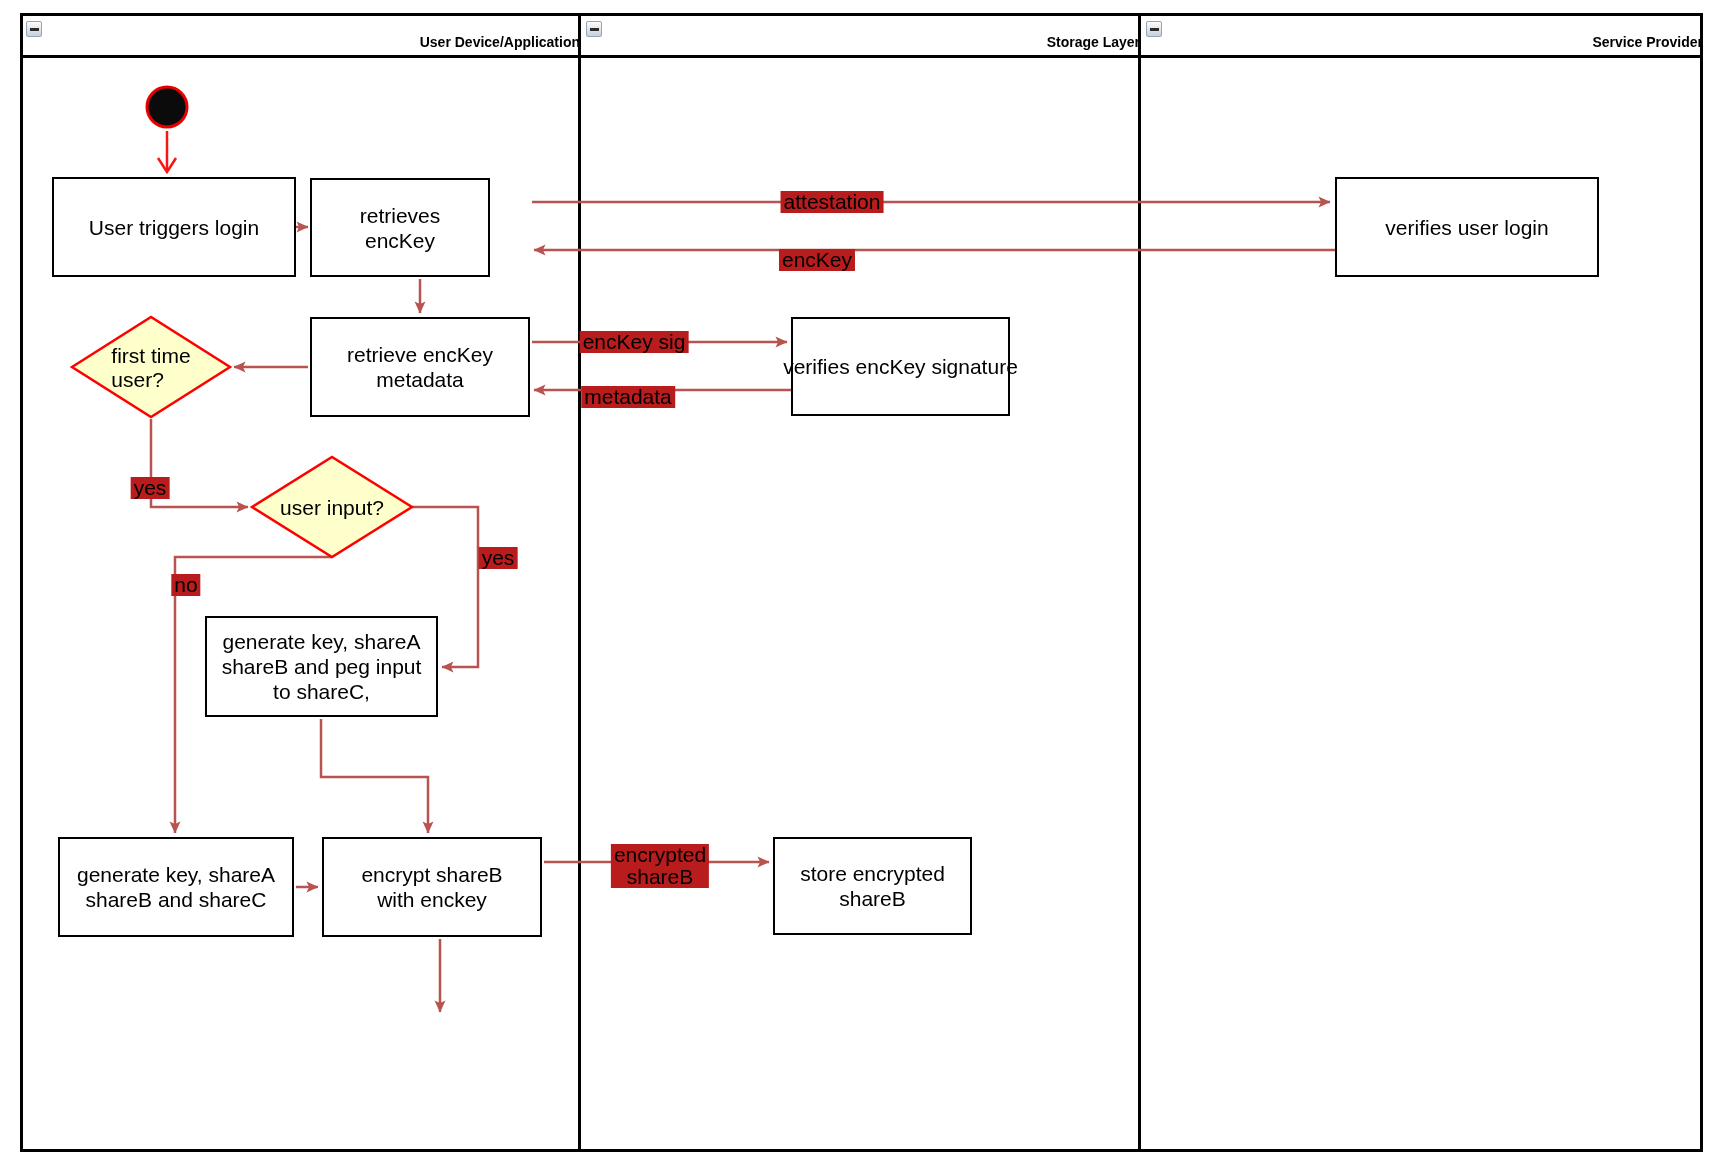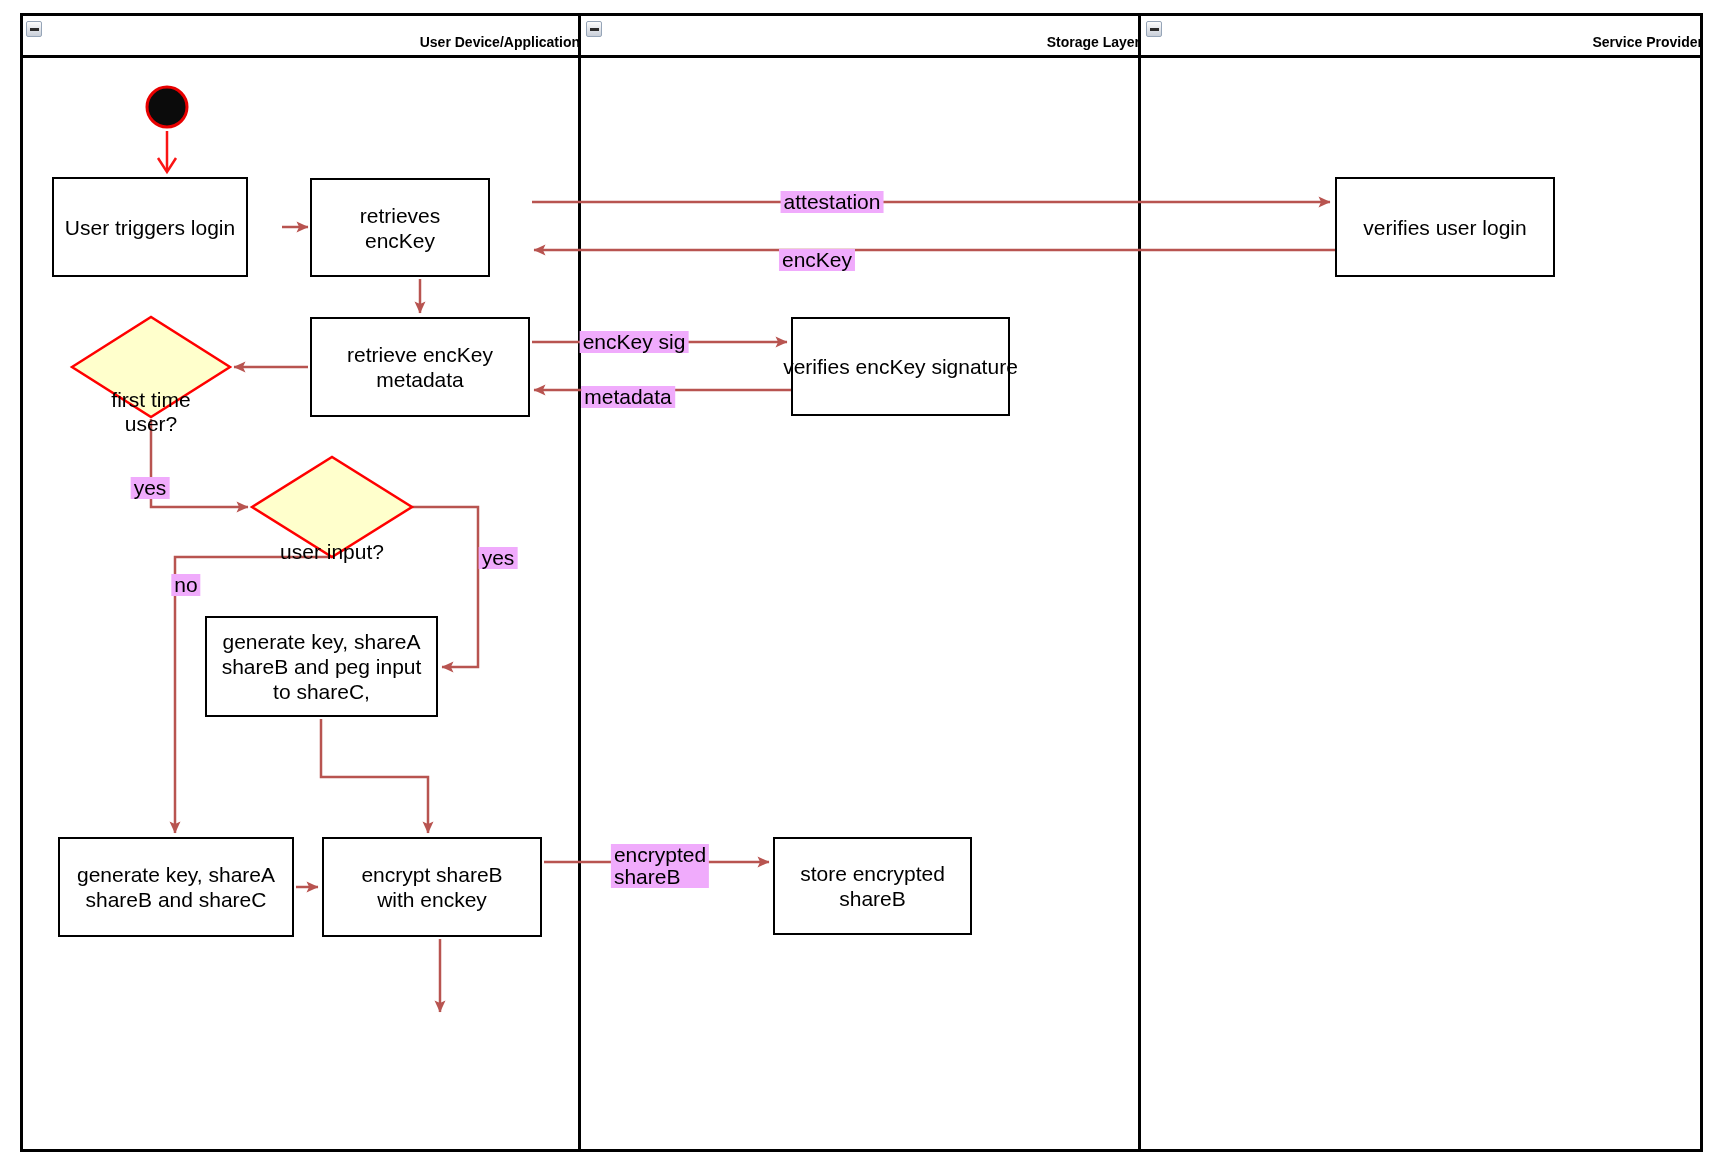--- a/index.html
+++ b/index.html
@@ -19,25 +19,25 @@
             background:linear-gradient(#fdfdfd,#c9cfd9);
             display:flex;align-items:center;justify-content:center;cursor:pointer;}
   .collapse .bar{width:9px;height:3px;background:#2b2b2b;}
   
   .node{box-sizing:border-box;border:2.5px solid #000;background:#fff;
         display:flex;align-items:center;justify-content:center;text-align:center;
         font-size:21px;line-height:25px;}
   .node span{white-space:pre-line;}
   .node .nowrap{white-space:nowrap;}
   
-  .elabel{transform:translate(-50%,-50%);background:#f0abfc;padding:0 3px;
-          font-size:21px;line-height:22px;text-align:left;white-space:pre-line;}
+  .elabel{transform:translate(-50%,-50%);background:#b91c1c;padding:0 3px;
+          font-size:21px;line-height:22px;text-align:center;white-space:pre-line;}
   
   .dlabel{transform:translate(-50%,-50%);font-size:21px;line-height:24px;
-          text-align:center;white-space:pre-line;background:transparent;margin-top:44px;}
+          white-space:pre-line;background:transparent;}
   svg{display:block;}
 </style>
 </head>
 <body>
 
 <div id="canvas">
 
   <div class="abs frame"></div>
   <div class="abs vline" style="left:578px;"></div>
   <div class="abs vline" style="left:1138px;"></div>
@@ -89,35 +89,35 @@
     <circle cx="167" cy="107" r="20" fill="#0B0B0B" stroke="#E80000" stroke-width="3"></circle>
 
     <polygon points="72,367 151,317 230,367 151,417" fill="#FFFFCC" stroke="#FF0000" stroke-width="2.5"></polygon>
     <polygon points="252,507 332,457 412,507 332,557" fill="#FFFFCC" stroke="#FF0000" stroke-width="2.5"></polygon>
   </svg>
 
   <div class="abs dlabel" style="left:151px;top:368px;">first time
 user?</div>
   <div class="abs dlabel" style="left:332px;top:508px;">user input?</div>
 
-  <div class="abs node" style="left:52px;top:177px;width:196px;height:100px;">
+  <div class="abs node" style="left:52px;top:177px;width:244px;height:100px;">
     <span>User triggers login</span>
     </div>
 
   <div class="abs node" style="left:310px;top:178px;width:180px;height:99px;">
     <span>retrieves
 encKey</span>
     </div>
 
   <div class="abs node" style="left:310px;top:317px;width:220px;height:100px;">
     <span>retrieve encKey
 metadata</span>
     </div>
 
-  <div class="abs node" style="left:1335px;top:177px;width:220px;height:100px;">
+  <div class="abs node" style="left:1335px;top:177px;width:264px;height:100px;">
     <span>verifies user login</span>
     </div>
 
   <div class="abs node" style="left:791px;top:317px;width:219px;height:99px;">
     <span class="nowrap">verifies encKey signature</span>
     </div>
 
   <div class="abs node" style="left:205px;top:616px;width:233px;height:101px;">
     <span>generate key, shareA
 shareB and peg input

